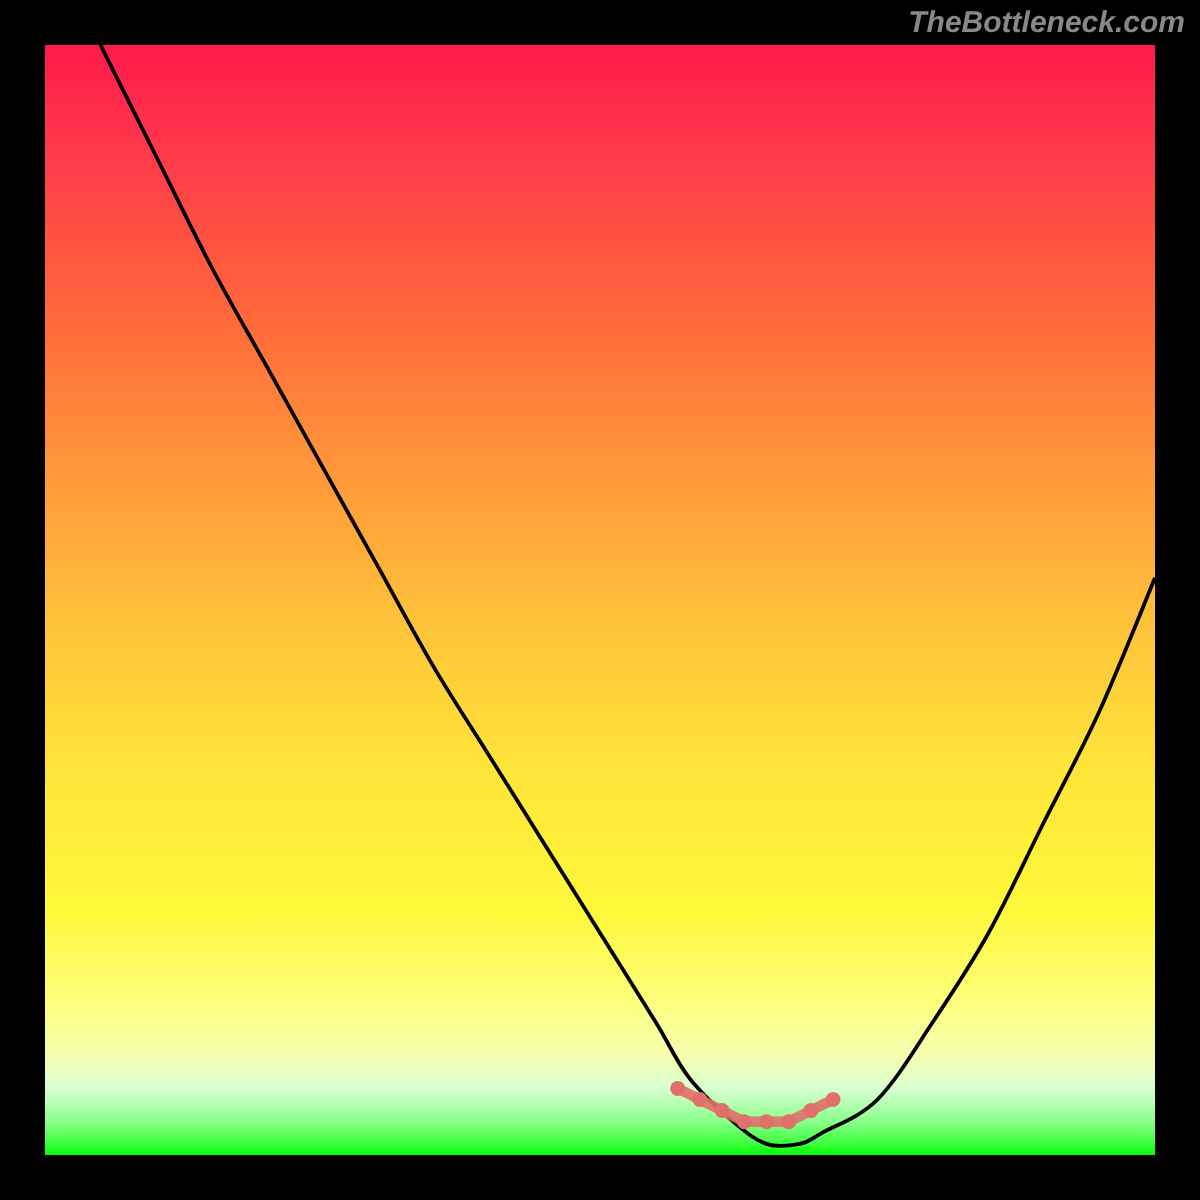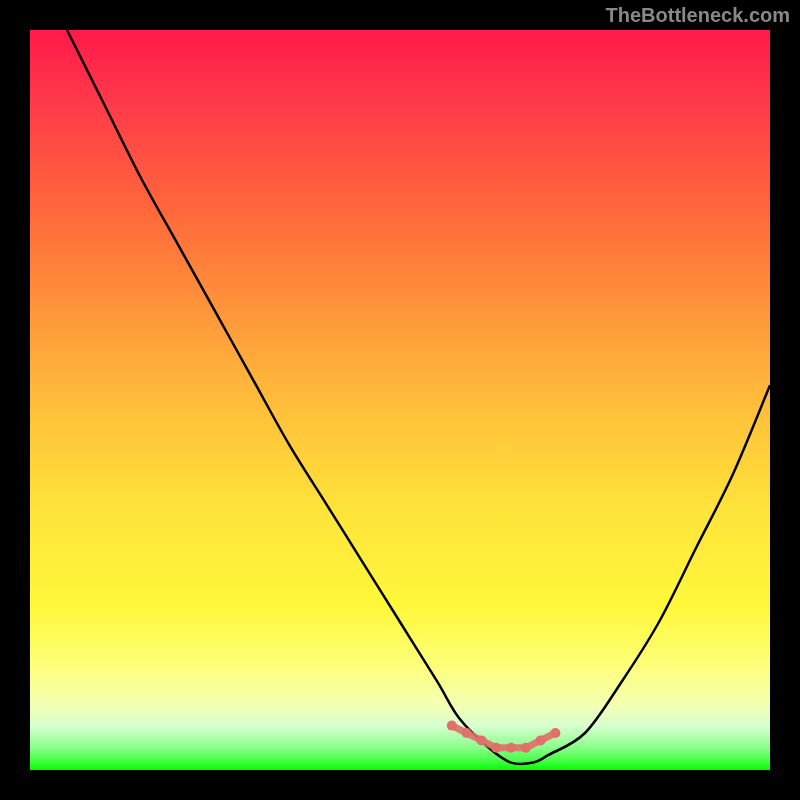--- a/index.html
+++ b/index.html
@@ -8,20 +8,21 @@
     width: 800px;
     height: 800px;
     background: #000;
     overflow: hidden;
     font-family: Arial, Helvetica, sans-serif;
   }
   .chart-container {
     position: relative;
     width: 800px;
     height: 640px;
+    font-style: italic;
   }
   .watermark {
     position: absolute;
     top: 4px;
     right: 10px;
     color: #888;
     font-size: 20px;
     font-weight: bold;
     z-index: 10;
   }

